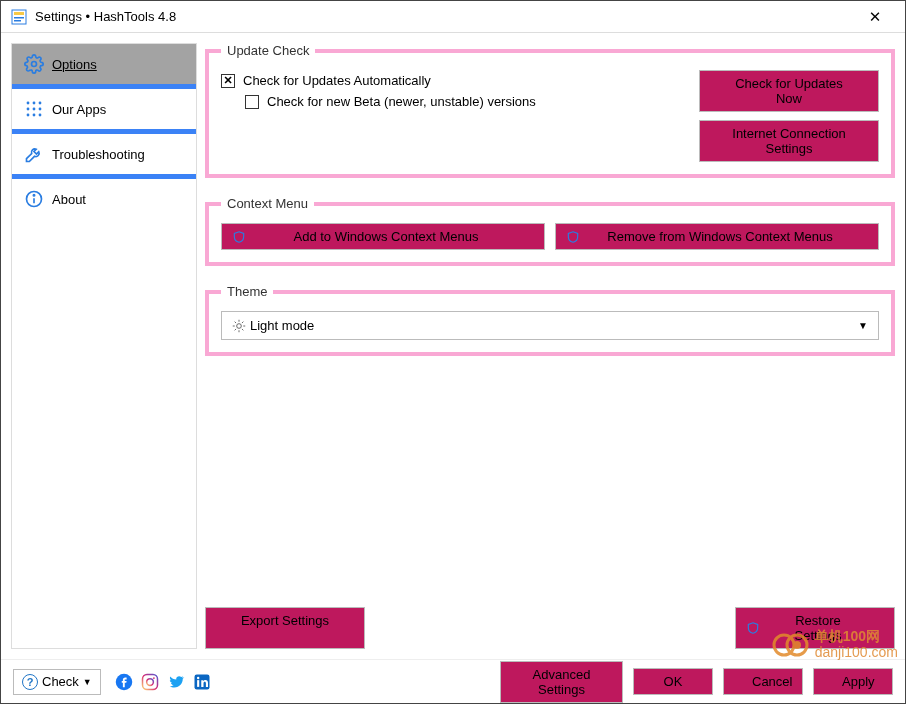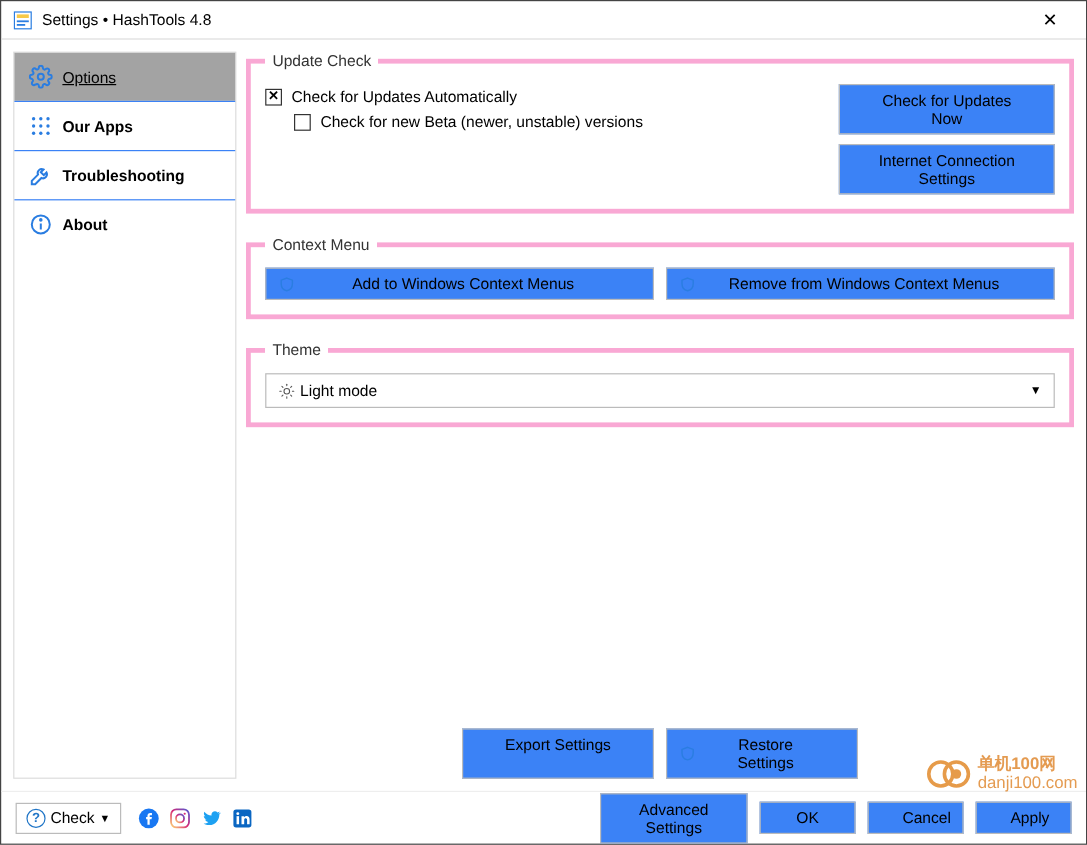--- a/index.html
+++ b/index.html
@@ -9,51 +9,51 @@
     .titlebar-icon { width: 16px; height: 16px; margin-right: 8px; display: inline-flex; }
     .titlebar-text { flex: 1; }
     .titlebar-close { width: 40px; text-align: center; font-size: 15px; cursor: default; }
     
     .content { flex: 1; display: flex; padding: 10px; gap: 8px; overflow: hidden; }
     
     .sidebar { width: 186px; border: 1px solid #ddd; display: flex; flex-direction: column; }
     .sidebar-item { display: flex; align-items: center; gap: 8px; padding: 10px 12px; cursor: default; }
     .sidebar-item.active { background: #a3a3a3; }
     .sidebar-item.active .sidebar-label { text-decoration: underline; }
-    .sidebar-item + .sidebar-item { border-top: 1px solid #3b82f6; font-weight: bold; }
+    .sidebar-item + .sidebar-item { border-top: 5px solid #3b82f6; }
     .sidebar-icon { width: 20px; height: 20px; display: inline-flex; align-items: center; justify-content: center; flex-shrink: 0; }
     
     .main { flex: 1; display: flex; flex-direction: column; gap: 18px; }
     .main-scroll { flex: 1; display: flex; flex-direction: column; gap: 18px; }
     
     fieldset { border: 4px solid #f9a8d4; padding: 12px; position: relative; }
     legend { padding: 0 6px; color: #333; }
     
     .checkbox-row { display: flex; align-items: center; gap: 8px; padding: 3px 0; }
     .checkbox-row.indent { margin-left: 24px; }
     .checkbox { width: 14px; height: 14px; border: 1px solid #333; display: inline-flex; align-items: center; justify-content: center; font-size: 11px; line-height: 1; cursor: default; }
     .checkbox.checked::after { content: "✕"; font-weight: bold; }
     
     .update-wrap { display: flex; gap: 12px; }
     .update-left { flex: 1; }
     .update-right { display: flex; flex-direction: column; gap: 8px; width: 180px; }
     
-    .btn { border: 1px solid #bbb; background: #3b82f6; padding: 5px 28px; text-align: center; cursor: default; }
+    .btn { border: 1px solid #bbb; background: #be185d; padding: 5px 28px; text-align: center; cursor: default; }
     .btn.with-icon { display: flex; align-items: center; gap: 10px; justify-content: flex-start; padding-left: 10px; }
     .btn.with-icon .btn-text { flex: 1; text-align: center; }
     
     .context-btns { display: flex; gap: 10px; }
     .context-btns .btn { flex: 1; }
     
     .shield-icon { width: 14px; height: 14px; display: inline-flex; }
     
     .theme-select { width: 100%; border: 1px solid #bbb; padding: 6px 10px; display: flex; align-items: center; gap: 4px; cursor: default; }
     .theme-select .chev { margin-left: auto; font-size: 10px; }
     
-    .main-footer-row { display: flex; justify-content: center; gap: 10px; padding-top: 4px; }
+    .main-footer-row { display: flex; justify-content: space-between; gap: 10px; padding-top: 4px; }
     .main-footer-row .btn { width: 160px; }
     
     .footer { height: 44px; border-top: 1px solid #eee; display: flex; align-items: center; padding: 0 12px; gap: 10px; }
     .help-btn { display: flex; align-items: center; gap: 4px; border: 1px solid #bbb; padding: 4px 8px; cursor: default; }
     .help-icon { width: 16px; height: 16px; border: 1.5px solid #2176c7; border-radius: 50%; display: inline-flex; align-items: center; justify-content: center; color: #2176c7; font-size: 11px; font-weight: bold; }
     .social-row { display: flex; align-items: center; gap: 8px; margin-left: 4px; }
     .social-icon { width: 18px; height: 18px; display: inline-flex; }
     .footer-spacer { flex: 1; }
     .footer .btn { width: 123px; }
     .footer .btn.small { width: 80px; }

